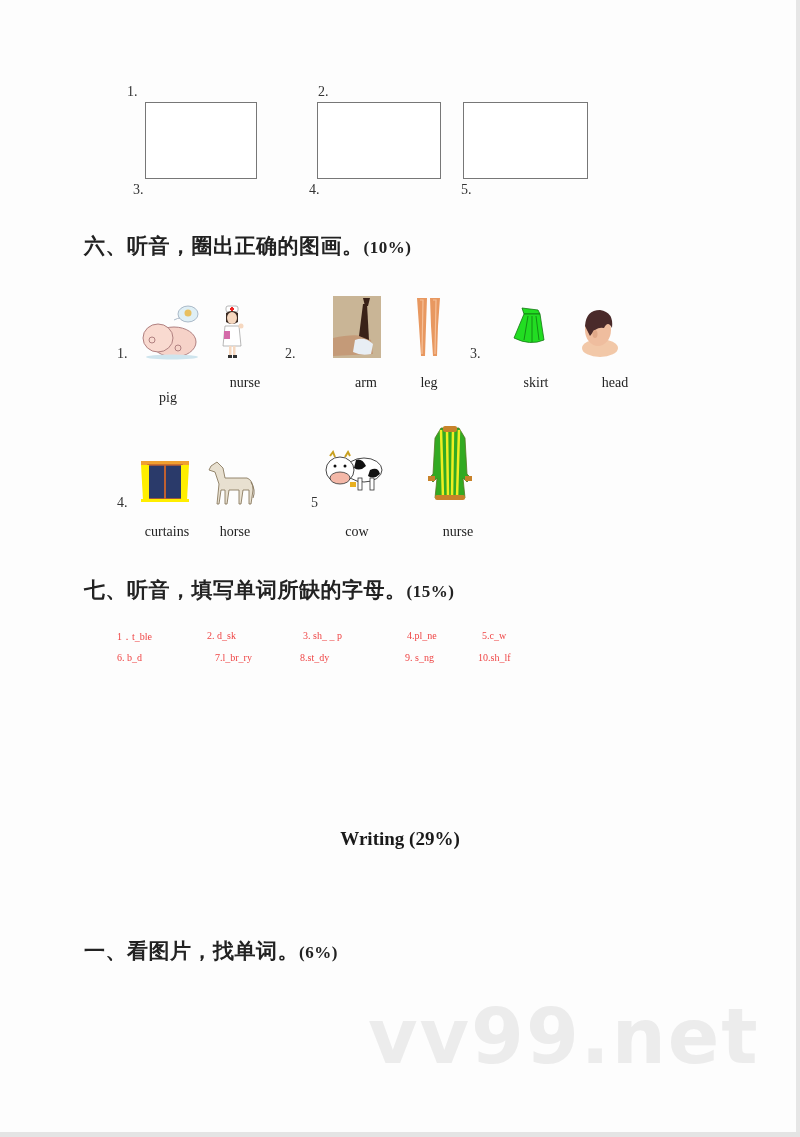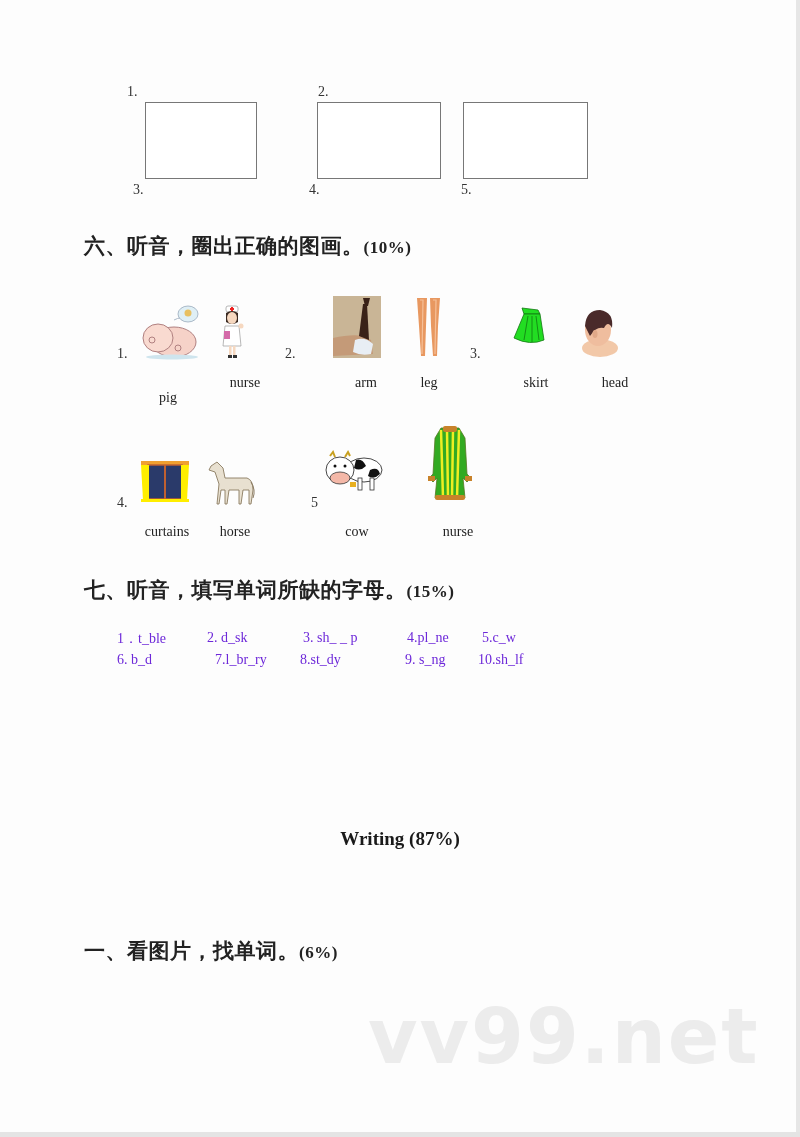--- a/index.html
+++ b/index.html
@@ -10,21 +10,21 @@
     color:#1a1a1a;
   }
   .page-edge-right { position:absolute; left:796px; top:0; width:4px; height:1137px; background:#e6e6e6; }
   .page-edge-bottom { position:absolute; left:0; top:1132px; width:800px; height:5px; background:#e4e4e4; }
   .abs { position:absolute; }
   .num { font-size:14px; color:#333; }
   .box { position:absolute; border:1.5px solid #777; background:#fff; box-sizing:border-box; }
   .heading { font-size:17px; font-weight:bold; letter-spacing:0.5px; color:#222; }
   .heading .cn { font-family:"DejaVu Sans",sans-serif; font-weight:bold; font-size:21px; }
   .word { font-size:14px; color:#222; text-align:center; width:80px; }
-  .fill { font-size:14px; color:#6d28d9; white-space:pre; }
+  .fill { font-size:10px; color:#ef4444; white-space:pre; }
   .watermark {
     position:absolute; left:368px; top:992px;
     font-family:"DejaVu Sans",sans-serif; font-weight:bold; font-size:76px;
     color:#ececec; letter-spacing:2px;
   }
   .pic { position:absolute; }
   .center-title { position:absolute; top:828px; left:0; width:800px; text-align:center; font-size:19px; font-weight:bold; }
 </style>
 </head>
 <body>
@@ -157,19 +157,19 @@
 <span class="abs fill" style="left:207px;top:630px;">2. d_sk</span>
 <span class="abs fill" style="left:303px;top:630px;">3. sh_ _ p</span>
 <span class="abs fill" style="left:407px;top:630px;">4.pl_ne</span>
 <span class="abs fill" style="left:482px;top:630px;">5.c_w</span>
 <span class="abs fill" style="left:117px;top:652px;">6. b_d</span>
 <span class="abs fill" style="left:215px;top:652px;">7.l_br_ry</span>
 <span class="abs fill" style="left:300px;top:652px;">8.st_dy</span>
 <span class="abs fill" style="left:405px;top:652px;">9. s_ng</span>
 <span class="abs fill" style="left:478px;top:652px;">10.sh_lf</span>
 
-<div class="center-title">Writing (87%)</div>
+<div class="center-title">Writing (29%)</div>
 
 <div class="abs heading" style="left:84px;top:937px;">
   <span class="cn">一、看图片，找单词。</span><span>(6%)</span>
 </div>
 
 <div class="watermark">vv99.net</div>
 
 </body></html>

